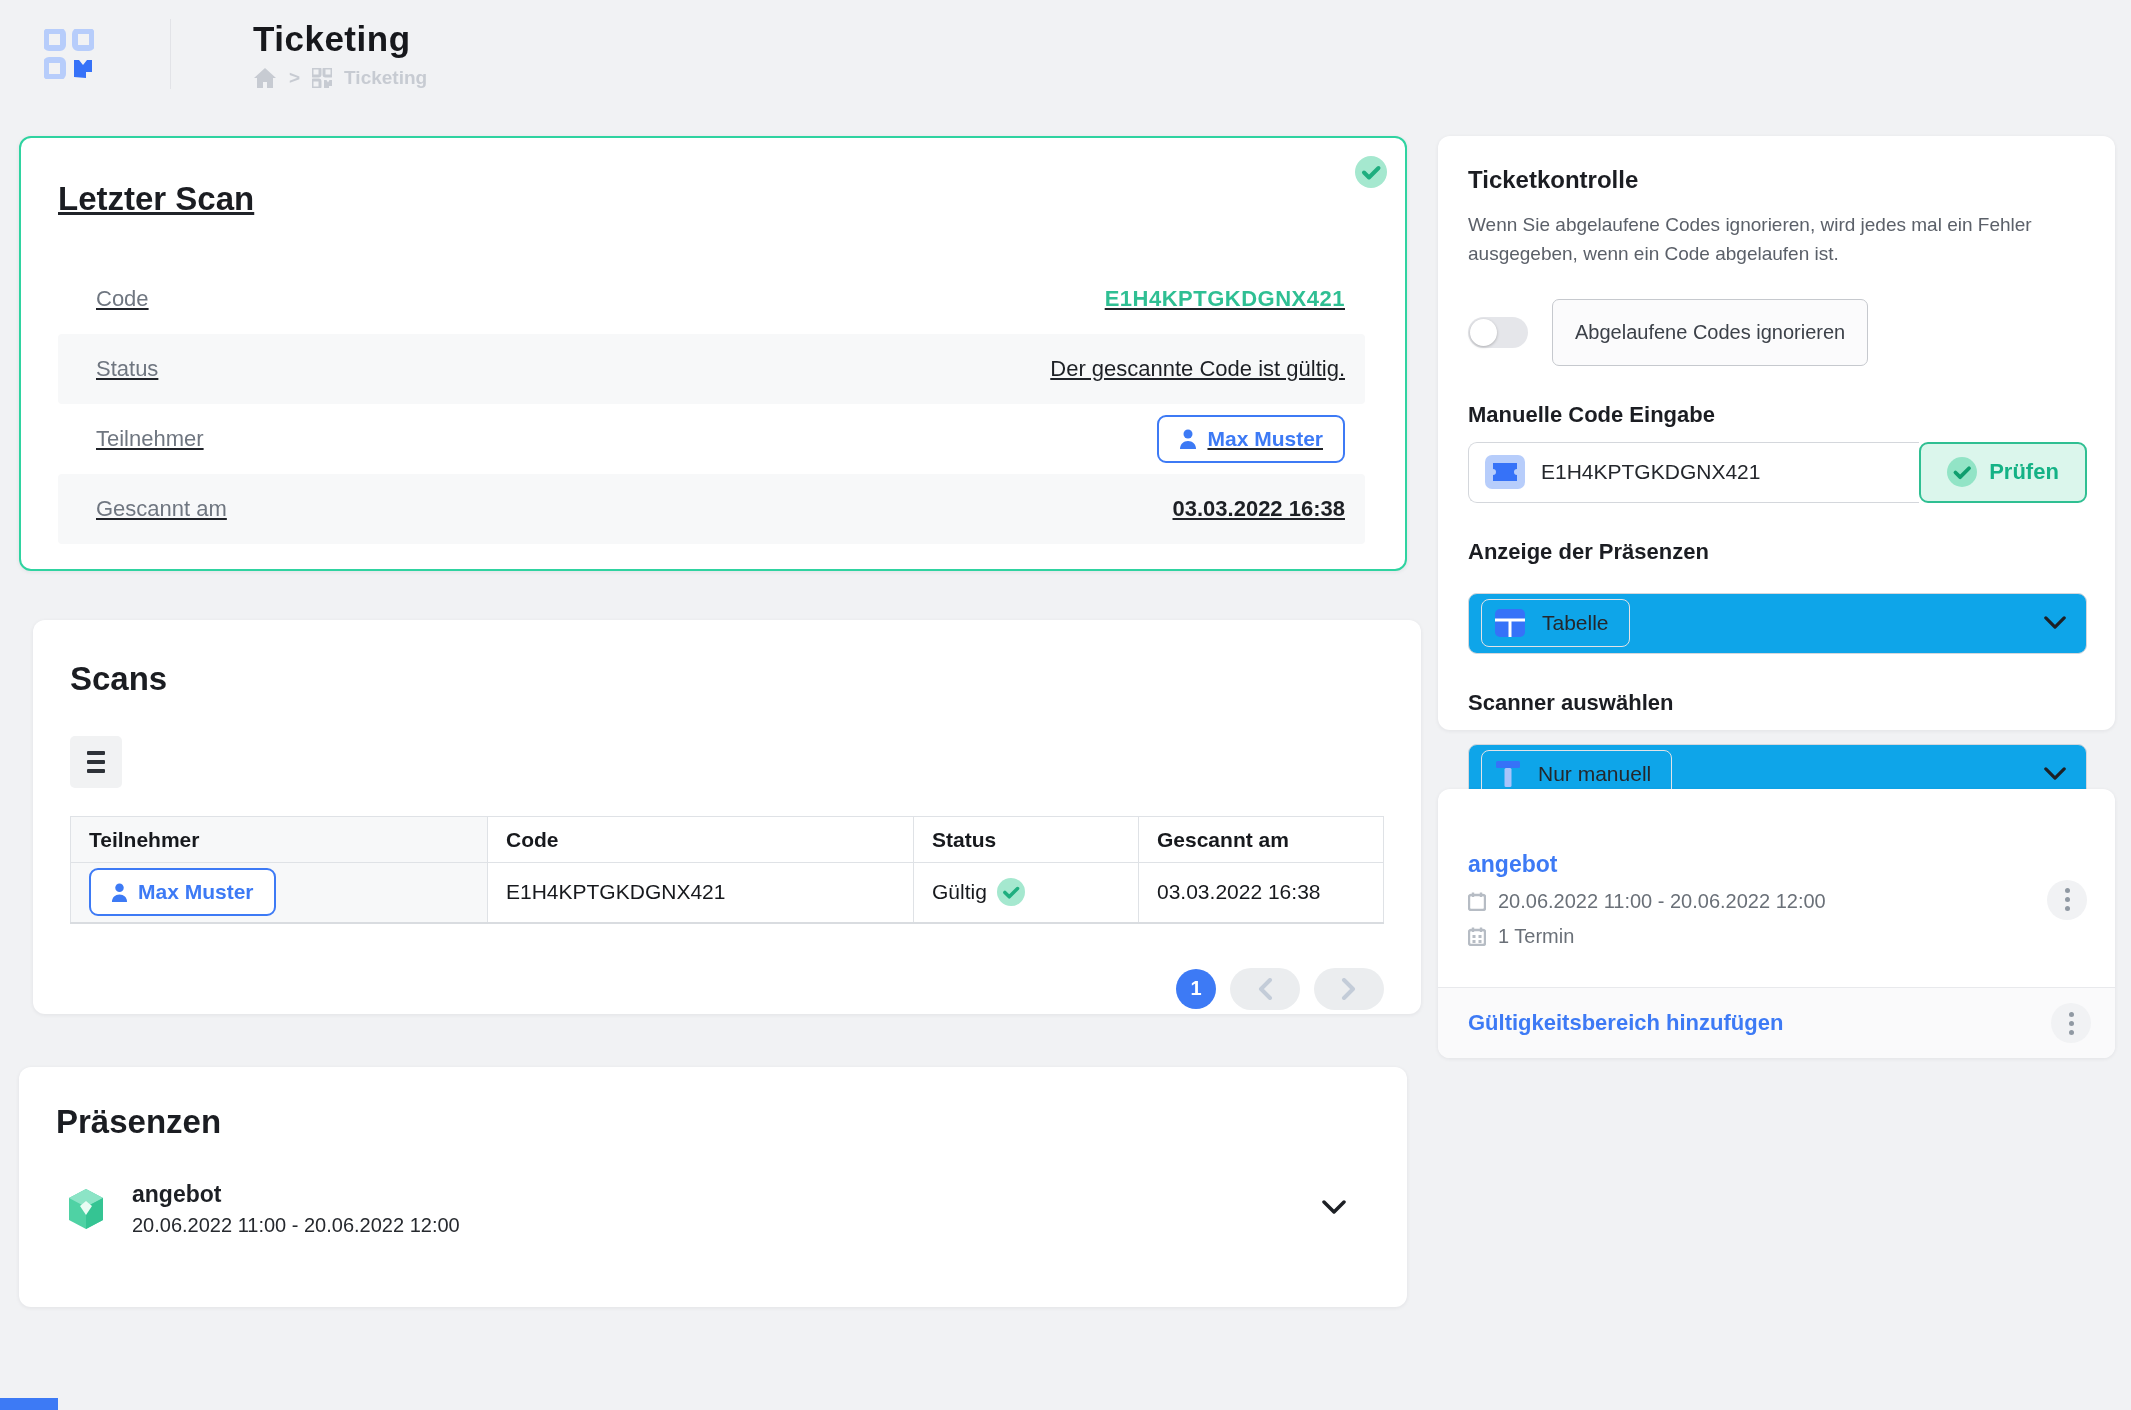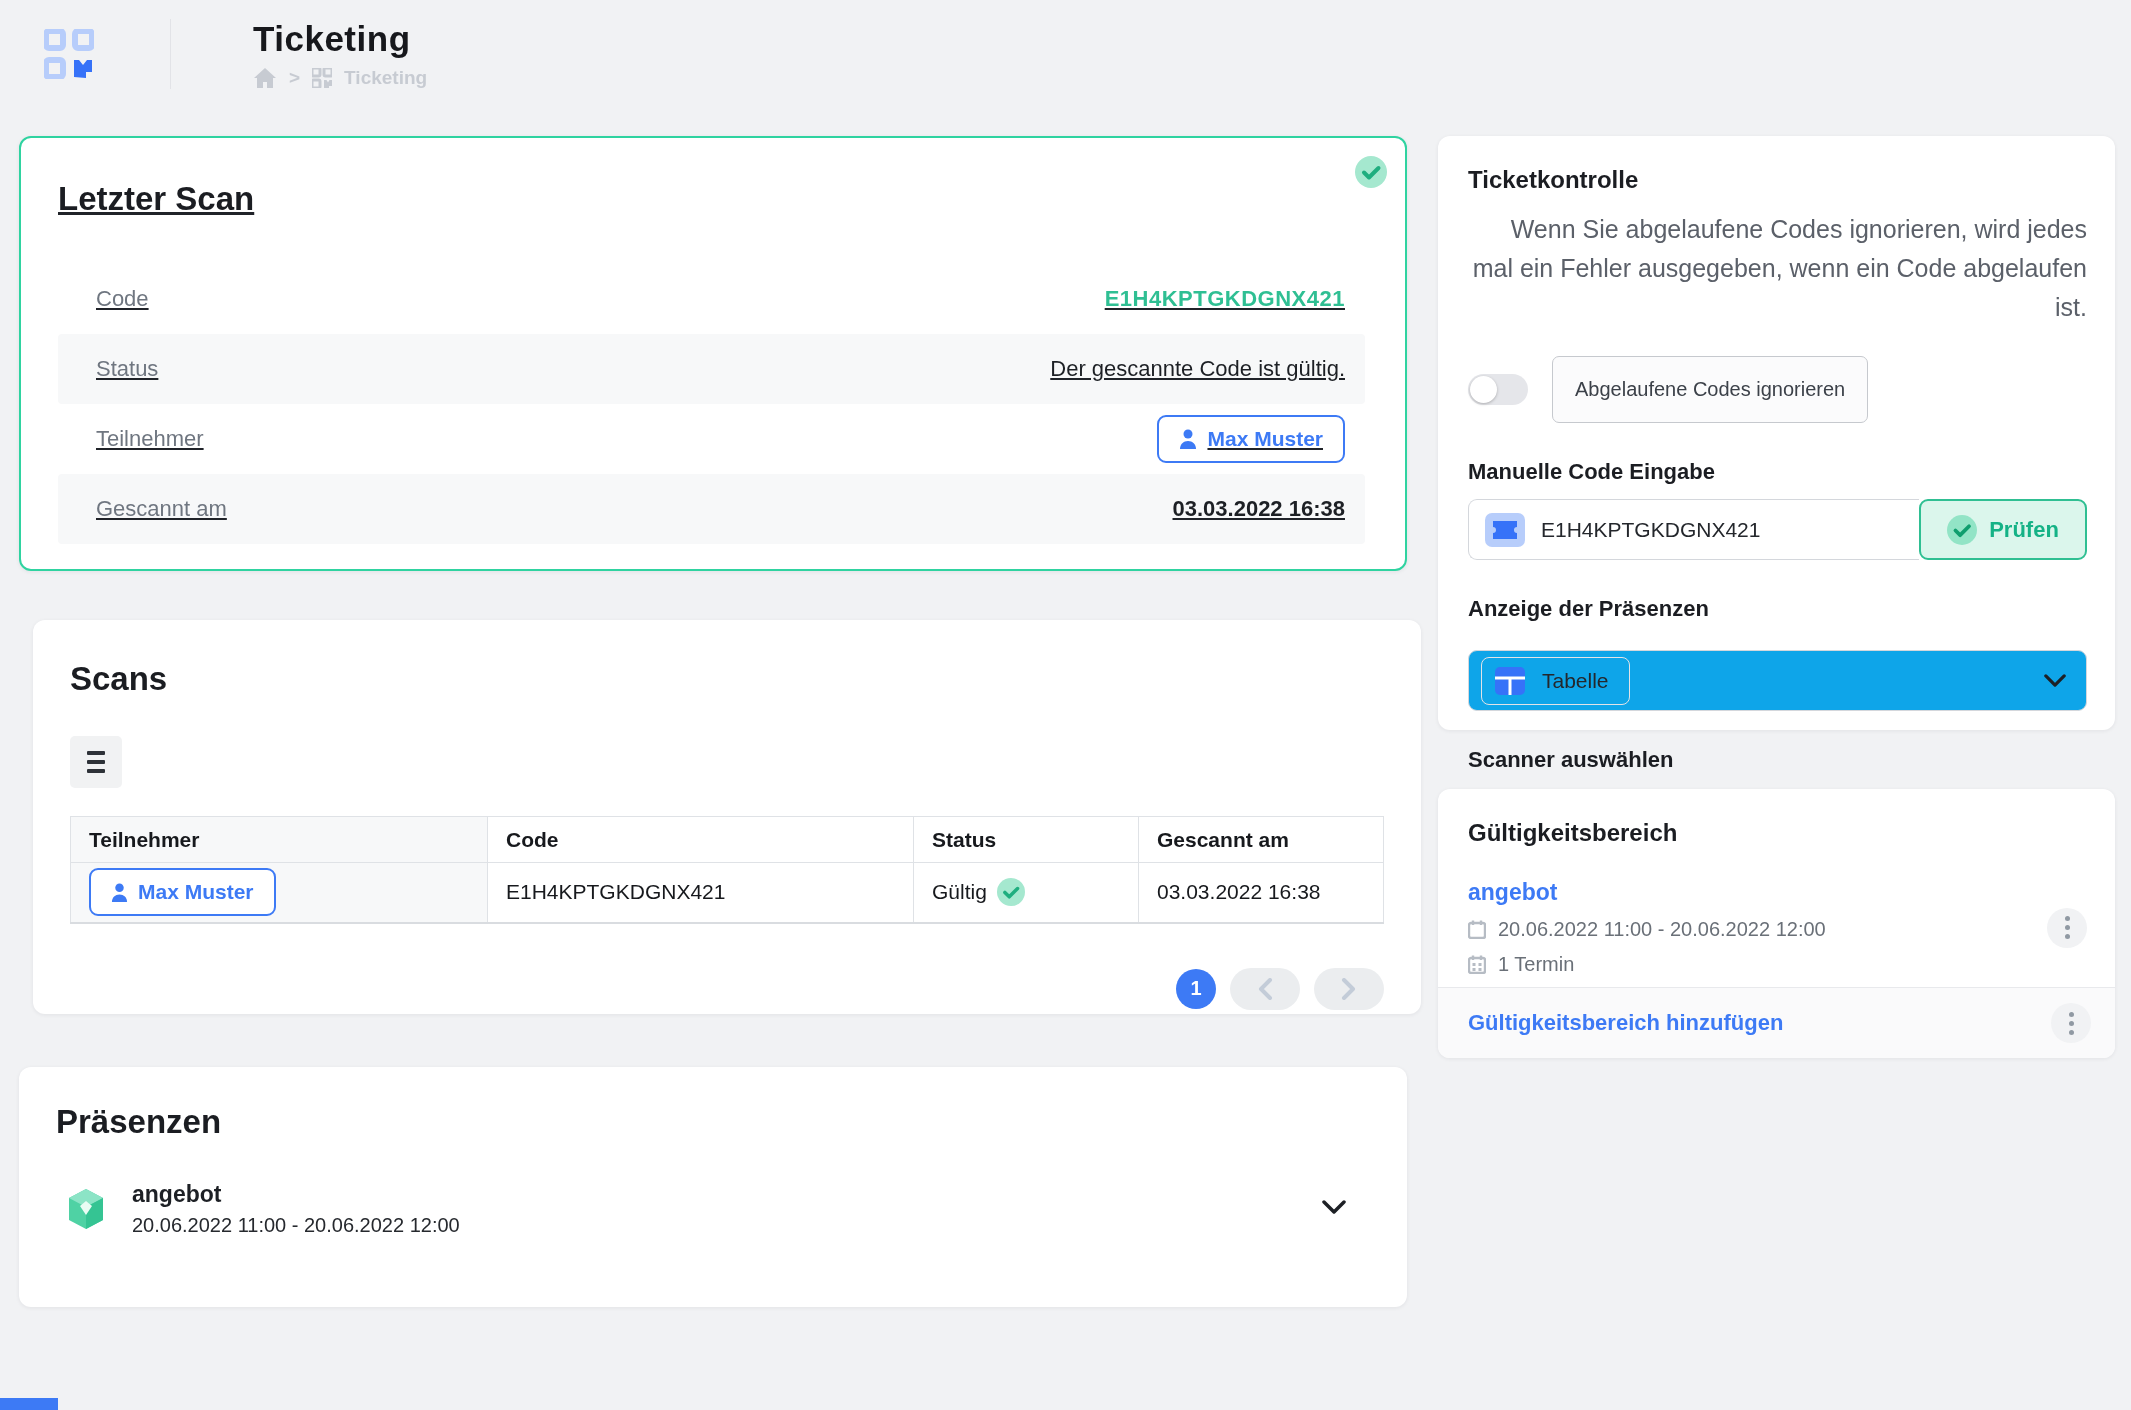--- a/index.html
+++ b/index.html
@@ -64,21 +64,21 @@
   .pr-item { display:flex; align-items:center; margin-top:40px; padding-left:10px; }
   .pr-icon { width:40px; height:44px; margin-right:26px; }
   .pr-name { font-size:23px; font-weight:700; color:#1d2025; }
   .pr-time { font-size:20px; color:#26292e; margin-top:6px; }
   .pr-chevron { margin-left:auto; margin-right:24px; background:none; border:none; cursor:pointer; }
 
   
   #panel-control { left:1438px; top:136px; width:677px; height:594px; }
   #panel-control .inner { padding:30px 28px 0 30px; }
   .panel-title { font-size:24px; font-weight:700; color:#1b1d22; }
-  .panel-desc { margin-top:16px; font-size:25px; line-height:1.55; color:#5b6069;text-align:right; }
+  .panel-desc { margin-top:16px; font-size:19px; line-height:1.55; color:#5b6069; }
   .toggle-row { display:flex; align-items:center; gap:24px; margin-top:30px; }
   .toggle { width:60px; height:31px; border-radius:16px; background:#e5e6ea; position:relative; border:none; cursor:pointer; flex:0 0 auto; }
   .toggle .knob { position:absolute; left:2px; top:2px; width:27px; height:27px; border-radius:50%; background:#fff;
     box-shadow:0 1px 3px rgba(0,0,0,.25); }
   .chip-label { border:1px solid #c6c9ce; border-radius:7px; background:#fbfbfc; padding:21px 22px; font-size:20px;
     color:#3c4149; cursor:pointer; }
   .field-label { font-size:22px; font-weight:700; color:#1b1d22; margin-top:36px; }
   .code-entry { display:flex; margin-top:14px; }
   .code-input-wrap { flex:1; display:flex; align-items:center; gap:16px; background:#fff; border:1px solid #d4d7dc;
     border-radius:9px 0 0 9px; border-right:none; height:61px; padding:0 16px; }
@@ -312,21 +312,20 @@
         </span>
         <svg class="chev" width="22" height="14" viewBox="0 0 24 15">
           <path d="M2 2 l10 10 L22 2" fill="none" stroke="#1d2025" stroke-width="3.5" stroke-linecap="round" stroke-linejoin="round"></path>
         </svg>
       </div>
     </div>
   </div>
 
   <div class="card" id="panel-validity">
     <div class="inner">
-      <div class="panel-title">Gültigkeitsbereich</div>
       <div class="val-item">
         <div>
           <div class="val-name">angebot</div>
           <div class="val-line">
             <svg width="18" height="19" viewBox="0 0 18 19">
               <rect x="1" y="3" width="16" height="15" rx="2" fill="none" stroke="#b6bcc4" stroke-width="2.4"></rect>
               <line x1="5" y1="0.5" x2="5" y2="5" stroke="#b6bcc4" stroke-width="2.4"></line>
               <line x1="13" y1="0.5" x2="13" y2="5" stroke="#b6bcc4" stroke-width="2.4"></line>
             </svg>
             <span>20.06.2022 11:00 - 20.06.2022 12:00</span>

